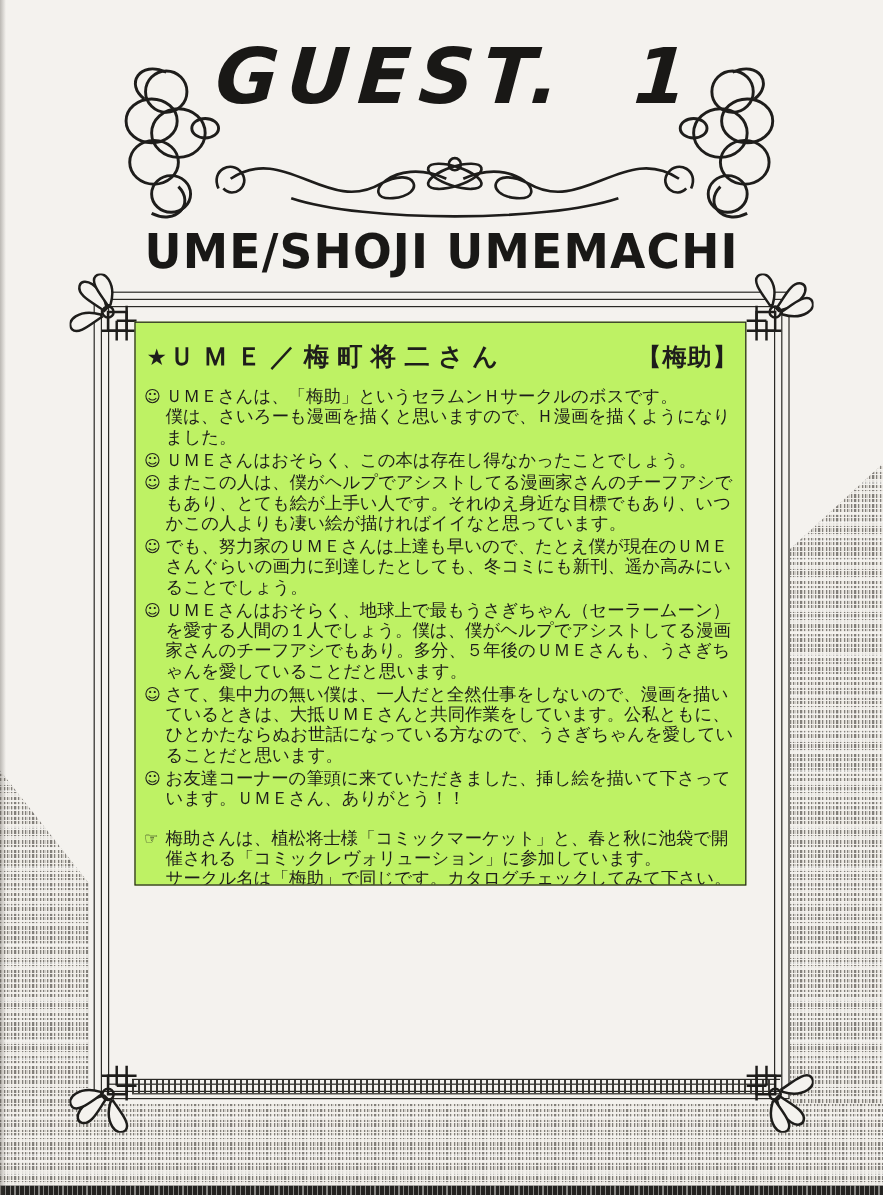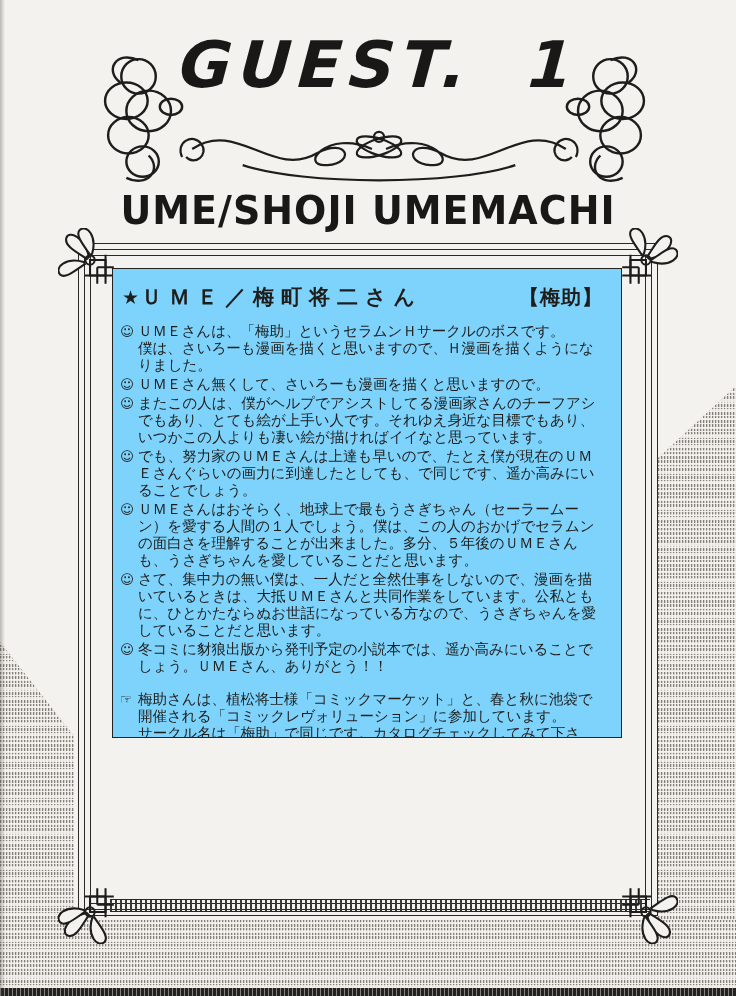--- a/index.html
+++ b/index.html
@@ -64,21 +64,21 @@
   }
   .corner{position:absolute;width:62px;height:62px;}
   .c-tl{left:58px;top:228px;}
   .c-tr{left:616px;top:228px;transform:rotate(90deg);}
   .c-br{left:616px;top:882px;transform:rotate(180deg);}
   .c-bl{left:58px;top:882px;transform:rotate(270deg);}
   
   .inner-box{
     position:absolute;left:112px;top:268px;width:510px;height:470px;
     box-sizing:border-box;border:1.6px solid #23221f;
-    background:#7dd3fc;padding:12px 16px 0 7px;overflow:hidden;
+    background:#bef264;padding:12px 4px 0 7px;overflow:hidden;
   }
   .box-heading{
     display:flex;justify-content:space-between;align-items:baseline;
     margin:2px 2px 12px 2px;
   }
   .box-heading .name{
     font-size:21px;font-weight:bold;letter-spacing:7px;white-space:nowrap;
   }
   .box-heading .star{font-size:19px;margin-right:2px;}
   .box-heading .tag{font-size:20px;font-weight:bold;letter-spacing:1px;white-space:nowrap;}
@@ -224,36 +224,36 @@
         <span class="star">★</span><span class="name">ＵＭＥ／梅町将二さん</span>
       </div>
       <div class="tag">【梅助】</div>
     </div>
 
     <div class="para">
       <span class="bullet">☺</span><span class="ptext">ＵＭＥさんは、「梅助」というセラムンＨサークルのボスです。
 僕は、さいろーも漫画を描くと思いますので、Ｈ漫画を描くようになりました。</span>
     </div>
     <div class="para">
-      <span class="bullet">☺</span><span class="ptext">ＵＭＥさん無くして、さいろーも漫画を描くと思いますので。</span>
+      <span class="bullet">☺</span><span class="ptext">ＵＭＥさんはおそらく、この本は存在し得なかったことでしょう。</span>
     </div>
     <div class="para">
       <span class="bullet">☺</span><span class="ptext">またこの人は、僕がヘルプでアシストしてる漫画家さんのチーフアシでもあり、とても絵が上手い人です。それゆえ身近な目標でもあり、いつかこの人よりも凄い絵が描ければイイなと思っています。</span>
     </div>
     <div class="para">
-      <span class="bullet">☺</span><span class="ptext">でも、努力家のＵＭＥさんは上達も早いので、たとえ僕が現在のＵＭＥさんぐらいの画力に到達したとしても、で同じです、遥か高みにいることでしょう。</span>
-    </div>
-    <div class="para">
-      <span class="bullet">☺</span><span class="ptext">ＵＭＥさんはおそらく、地球上で最もうさぎちゃん（セーラームーン）を愛する人間の１人でしょう。僕は、この人のおかげでセラムンの面白さを理解することが出来ました。多分、５年後のＵＭＥさんも、うさぎちゃんを愛していることだと思います。</span>
+      <span class="bullet">☺</span><span class="ptext">でも、努力家のＵＭＥさんは上達も早いので、たとえ僕が現在のＵＭＥさんぐらいの画力に到達したとしても、冬コミにも新刊、遥か高みにいることでしょう。</span>
+    </div>
+    <div class="para">
+      <span class="bullet">☺</span><span class="ptext">ＵＭＥさんはおそらく、地球上で最もうさぎちゃん（セーラームーン）を愛する人間の１人でしょう。僕は、僕がヘルプでアシストしてる漫画家さんのチーフアシでもあり。多分、５年後のＵＭＥさんも、うさぎちゃんを愛していることだと思います。</span>
     </div>
     <div class="para">
       <span class="bullet">☺</span><span class="ptext">さて、集中力の無い僕は、一人だと全然仕事をしないので、漫画を描いているときは、大抵ＵＭＥさんと共同作業をしています。公私ともに、ひとかたならぬお世話になっている方なので、うさぎちゃんを愛していることだと思います。</span>
     </div>
     <div class="para">
-      <span class="bullet">☺</span><span class="ptext">冬コミに豺狼出版から発刊予定の小説本では、遥か高みにいることでしょう。ＵＭＥさん、ありがとう！！</span>
+      <span class="bullet">☺</span><span class="ptext">お友達コーナーの筆頭に来ていただきました、挿し絵を描いて下さっています。ＵＭＥさん、ありがとう！！</span>
     </div>
 
     <div class="notes">
       <div class="para">
         <span class="bullet">☞</span><span class="ptext">梅助さんは、植松将士様「コミックマーケット」と、春と秋に池袋で開催される「コミックレヴォリューション」に参加しています。
 サークル名は「梅助」で同じです。カタログチェックしてみて下さい。</span>
       </div>
       <div class="para">
         <span class="bullet">☞</span>
       </div>

